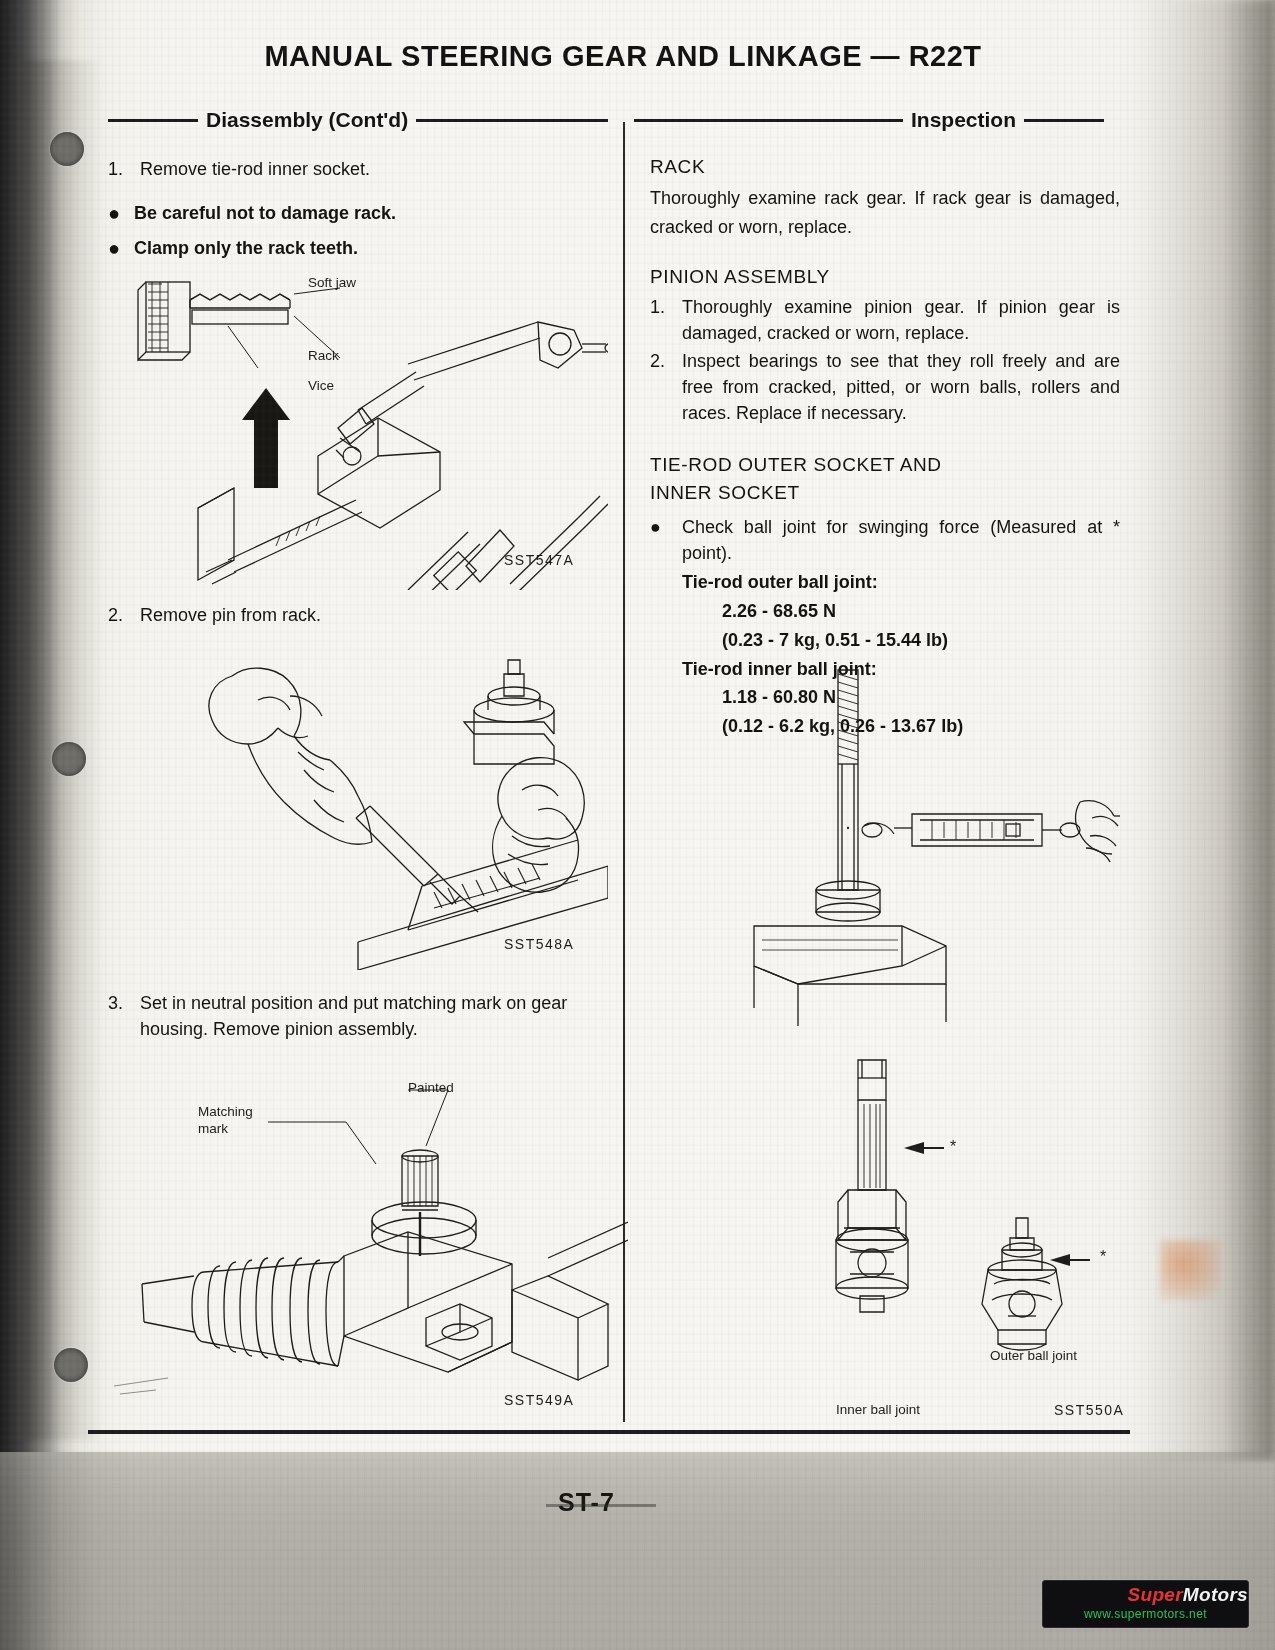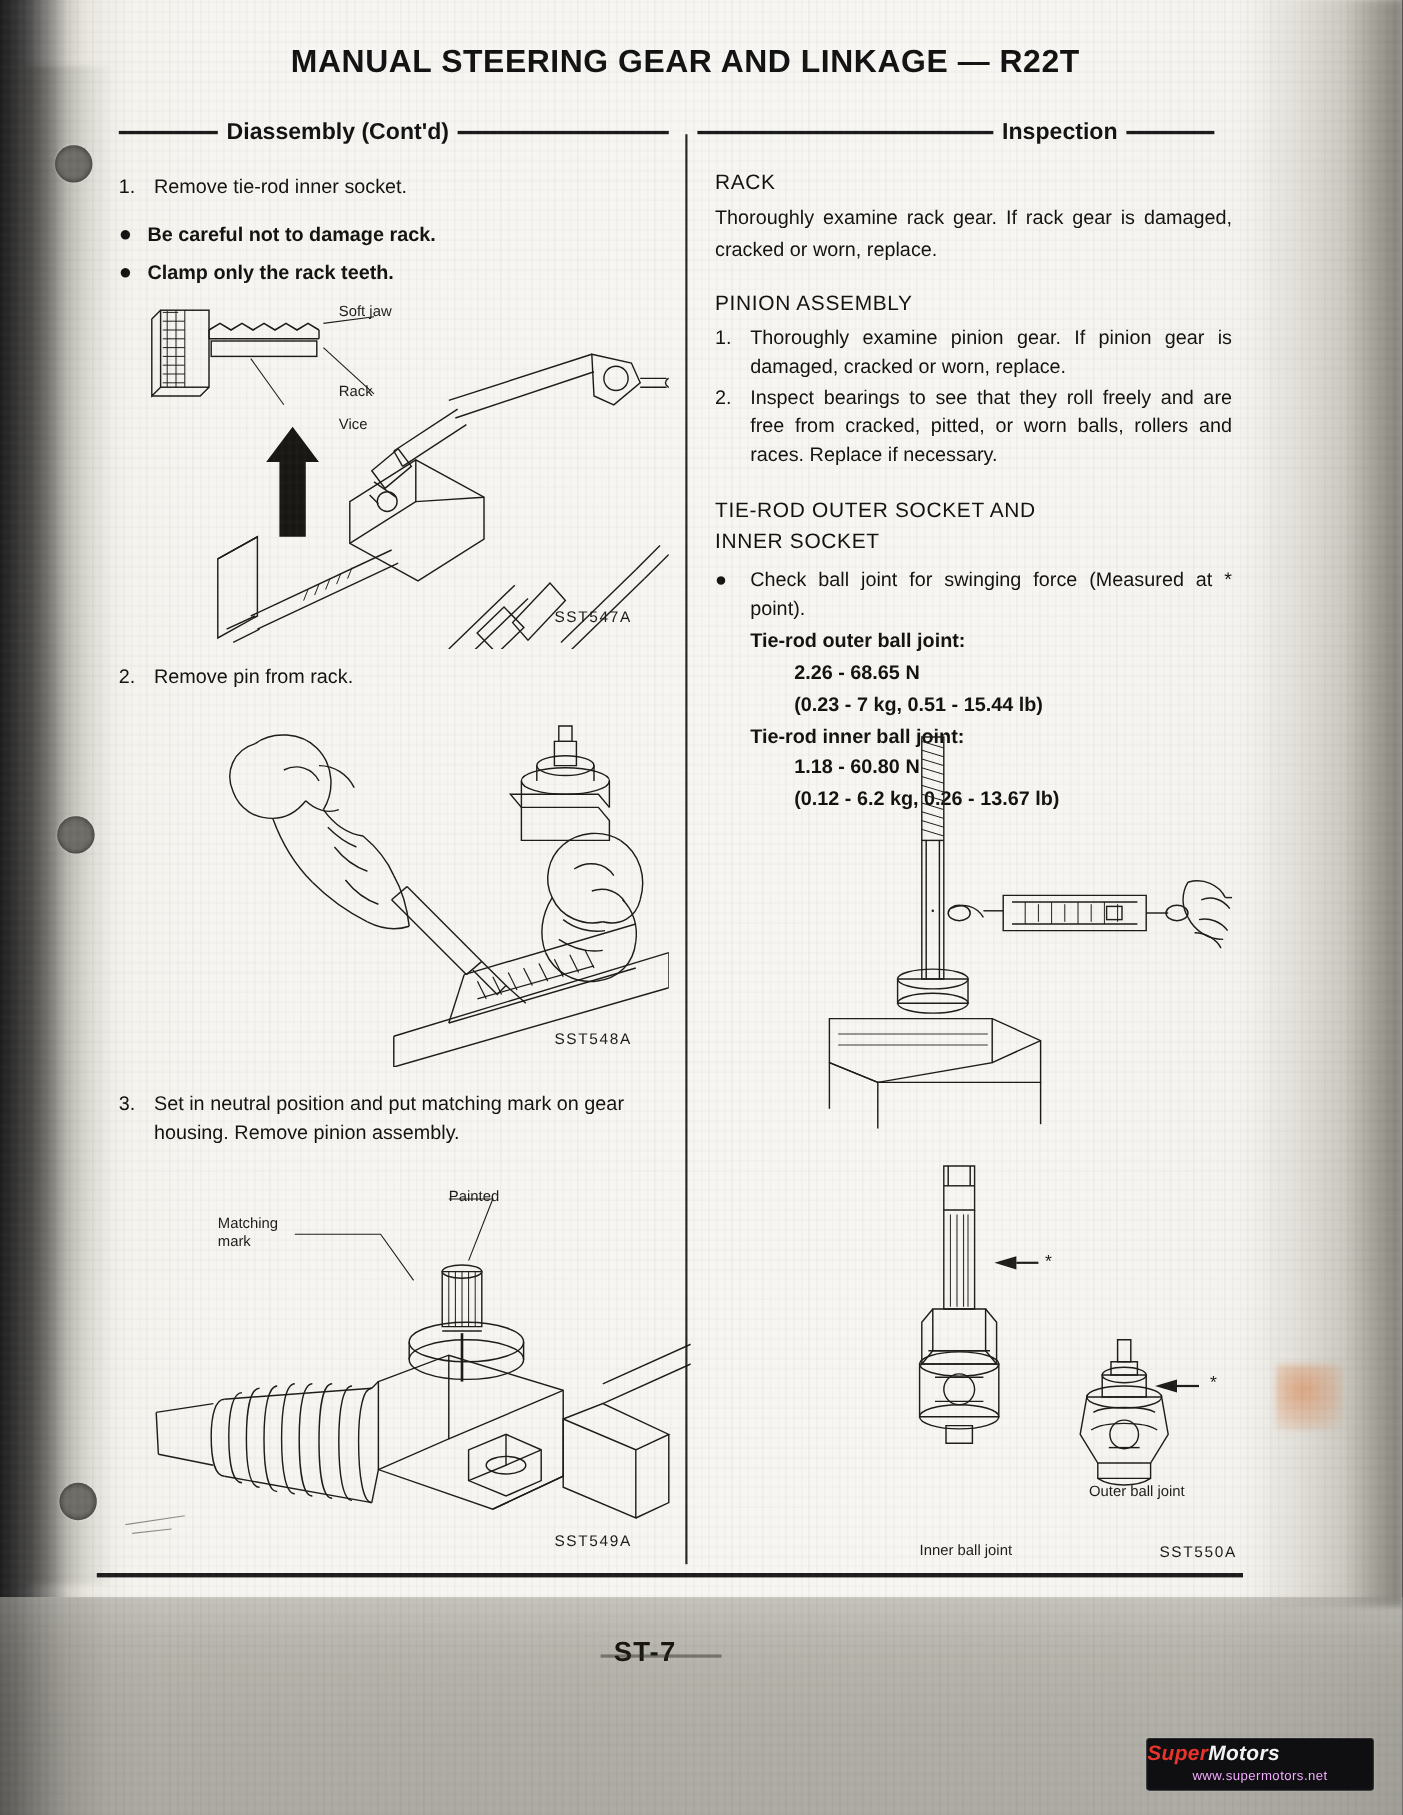--- a/index.html
+++ b/index.html
@@ -118,28 +118,28 @@
   svg { display:block; }
 
   
   .watermark {
     position:absolute; left:1042px; top:1580px; width:205px; height:46px;
     background:#0f0f12; border:1px solid #2a2a30; border-radius:3px;
     box-shadow:0 0 0 1px rgba(255,255,255,.06);
     overflow:hidden;
   }
   .wm-top{
-    position:absolute; left:0; top:3px; width:205px; text-align:left;
+    position:absolute; left:0; top:3px; width:205px; text-align:right;
     font-size:19px; font-weight:bold; font-style:italic; letter-spacing:.3px;
   }
   .wm-super{ color:#e8342c; }
   .wm-motors{ color:#f2f2f2; }
   .wm-bottom{
     position:absolute; left:0; top:26px; width:205px; text-align:center;
-    font-size:12px; color:#f0abfc; letter-spacing:.4px;
+    font-size:12px; color:#22c55e; letter-spacing:.4px;
   }
   .edge-tape{
     position:absolute; left:1160px; top:1240px; width:60px; height:60px;
     background:radial-gradient(circle at 40% 40%, rgba(214,120,60,.55), rgba(160,90,40,0));
     filter:blur(3px);
   }
 </style>
 </head>
 <body>
 

